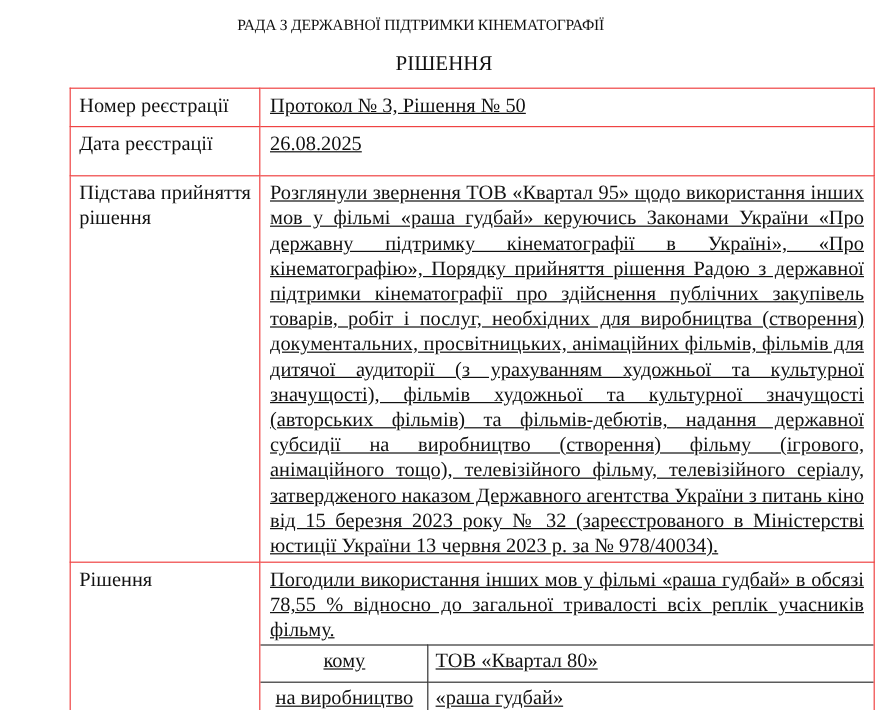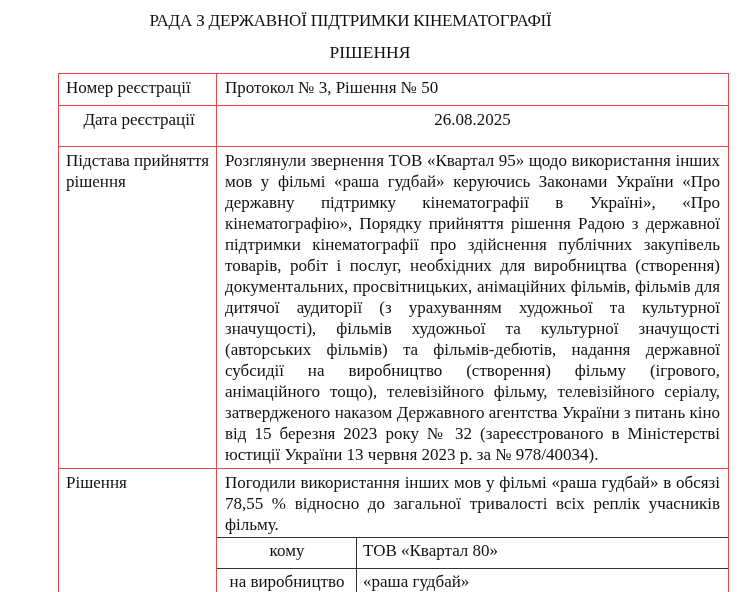--- a/index.html
+++ b/index.html
@@ -14,21 +14,21 @@
       position: relative;
       font-family: "Liberation Serif", serif;
       color: #111111;
     }
     .header-org {
       position: absolute;
       left: 0;
       top: 10px;
       width: 701px;
       text-align: center;
-      font-size: 17px;
+      font-size: 13px;
       letter-spacing: -0.2px;
       line-height: 22px;
     }
     .header-title {
       position: absolute;
       left: 0;
       top: 41px;
       width: 740px;
       text-align: center;
       font-size: 17.5px;
@@ -48,23 +48,24 @@
       border: 1px solid #ef4444;
       vertical-align: top;
       padding: 0;
     }
     table.main td.label {
       width: 146px;
       padding: 3px 4px 0 7px;
     }
     table.main td.value {
       padding: 3px 8px 0 8px;
+      text-decoration: underline;
     }
     .row-num td { height: 28px; }
-    .row-date td { height: 37px; text-align: center; }
+    .row-date td { height: 37px; }
     .row-basis td { height: 318px; margin-top: 16px; }
     .justify {
       text-align: justify;
       text-align-last: left;
     }
     table.main td.value.decision {
       padding: 3px 0 0 0;
     }
     .decision-text {
       padding: 0 8px 2px 8px;

